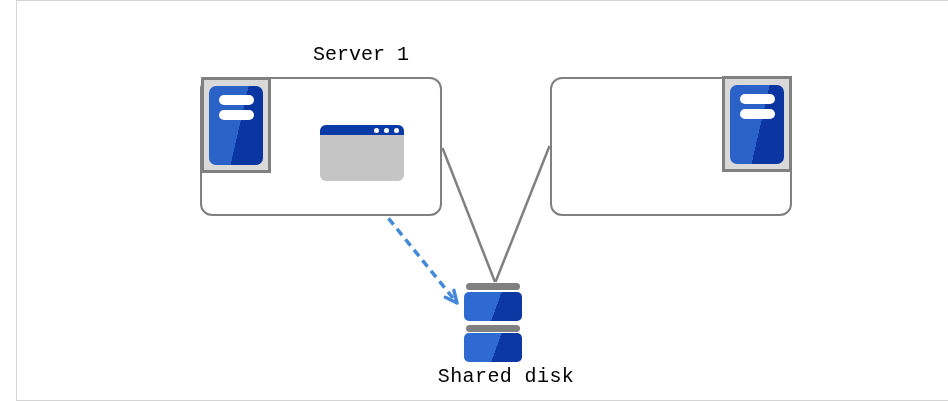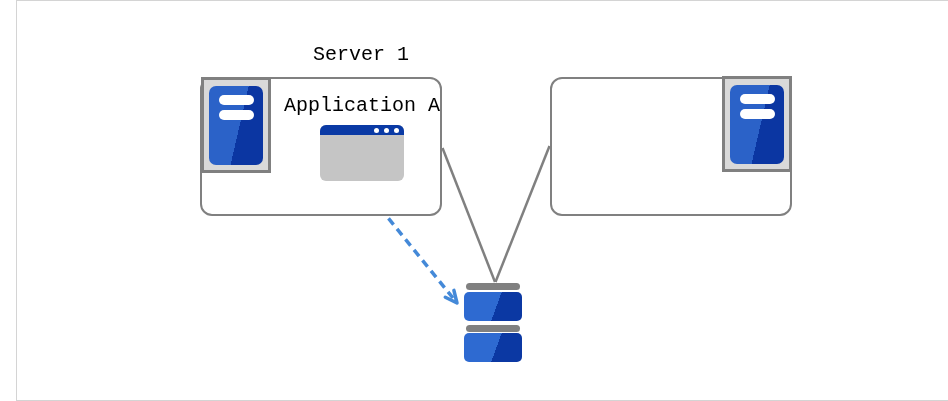--- a/index.html
+++ b/index.html
@@ -176,31 +176,31 @@
     </div>
   </div>
 
   <div class="server-icon server2-icon">
     <div class="server-icon-body">
       <div class="server-slot slot1"></div>
       <div class="server-slot slot2"></div>
     </div>
   </div>
 
-  <div class="label app-label">Application A</div>
 
   <div class="app-window-icon">
     <div class="window-titlebar">
       <span class="titlebar-dot dot1"></span>
       <span class="titlebar-dot dot2"></span>
       <span class="titlebar-dot dot3"></span>
     </div>
   </div>
 
   <div class="disk">
     <div class="disk-bar disk-bar1"></div>
     <div class="disk-body disk-body1"></div>
     <div class="disk-bar disk-bar2"></div>
     <div class="disk-body disk-body2"></div>
   </div>
 
+  <div class="label disk-label">Shared disk</div>
 
 </div>
 
 </body></html>

